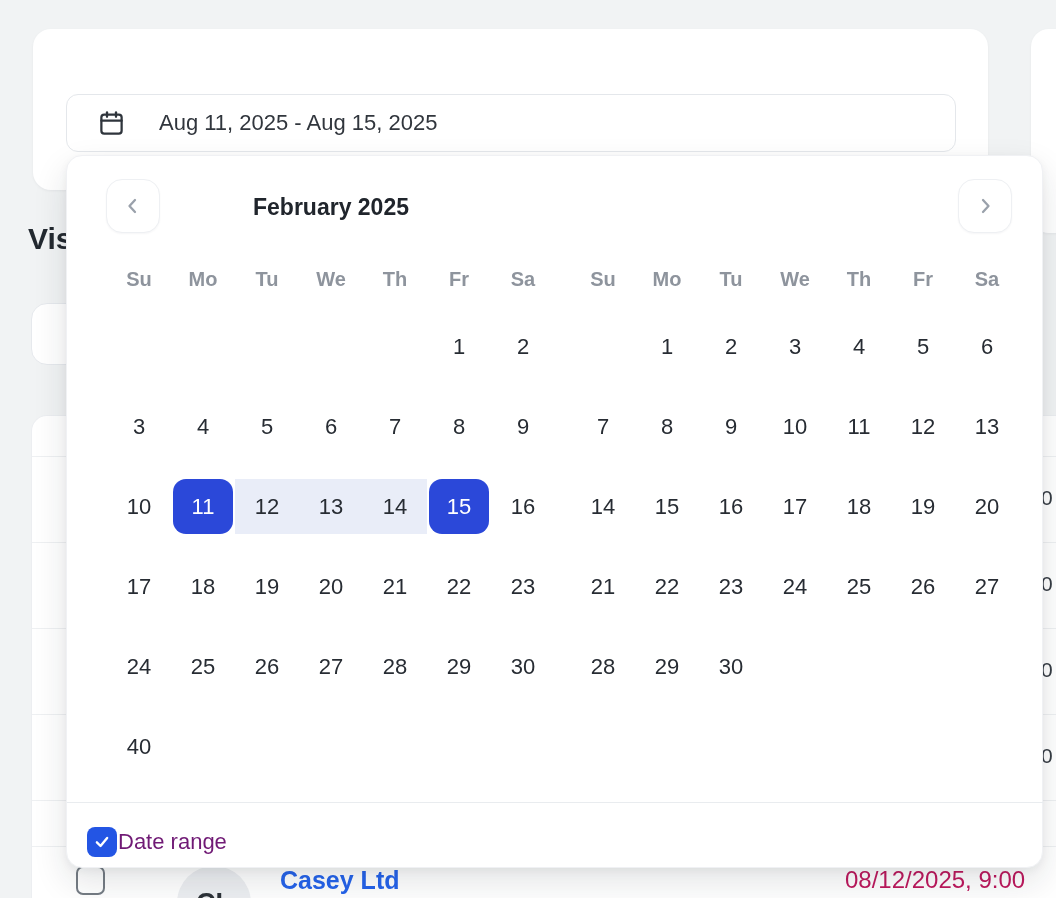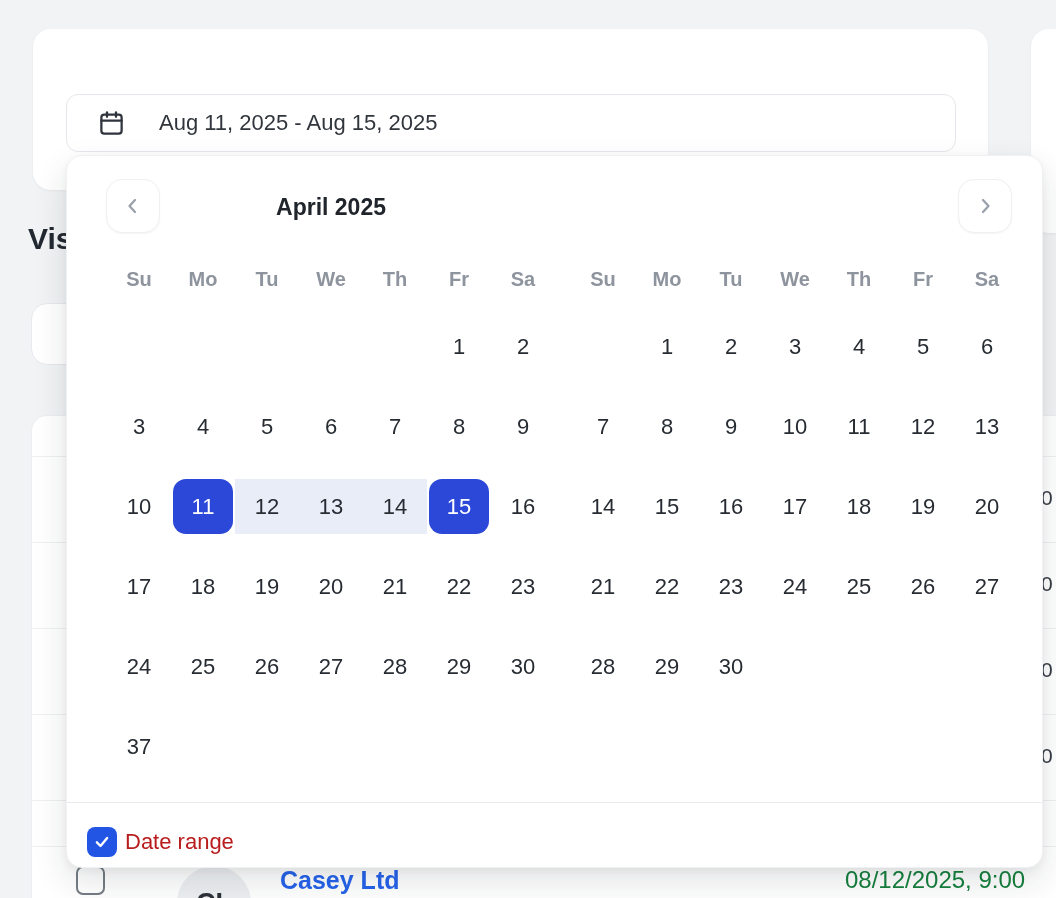--- a/index.html
+++ b/index.html
@@ -23,21 +23,21 @@
   #page-heading{left:28px;top:222px;font-size:30px;font-weight:700;color:#232930;}
   #filter-chip{left:31px;top:303px;width:280px;height:62px;background:#fff;border:1px solid #e6e9ed;border-radius:16px;}
   #visits-table{left:31px;top:415px;width:1080px;height:483px;background:#fff;border:1px solid #eceef1;border-bottom:none;border-radius:16px 16px 0 0;}
   .row-divider{position:absolute;left:0;width:100%;height:1px;background:#eef0f2;}
   .row-ts{position:absolute;font-size:21px;color:#363c44;white-space:nowrap;}
   
   #row-checkbox{left:76px;top:866px;width:29px;height:29px;border:2.5px solid #757c84;border-radius:7px;background:#fff;}
   #row-avatar{left:177px;top:866px;width:74px;height:74px;border-radius:50%;background:#edeff2;
     display:flex;align-items:center;justify-content:center;font-size:27px;font-weight:700;color:#2c3238;}
   #company-link{left:280px;top:866px;font-size:25px;font-weight:700;color:var(--link-blue);white-space:nowrap;}
-  #bottom-ts{left:845px;top:866px;font-size:24px;color:#15803d;white-space:nowrap;}
+  #bottom-ts{left:845px;top:866px;font-size:24px;color:#be185d;white-space:nowrap;}
 
   
   #date-input{left:66px;top:78px;width:890px;height:58px;background:#fff;border:1px solid #e4e7eb;border-radius:12px;
     display:flex;align-items:center;padding-left:31px;gap:34px;cursor:pointer;margin-top:16px;}
   #date-input .value{font-size:22px;color:#31363d;}
   .cal-icon{width:27px;height:27px;display:block;color:#2f353c;}
 
   
   #picker{left:66px;top:155px;width:977px;height:713px;background:#fff;border:1px solid #f0f1f4;border-radius:16px;
     box-shadow:0 14px 34px rgba(25,30,40,.12),0 3px 8px rgba(25,30,40,.05);}
@@ -56,21 +56,21 @@
   .week-row{display:flex;height:80px;}
   .cell{width:64px;height:80px;display:flex;align-items:center;justify-content:center;}
   .day{width:60px;height:55px;line-height:55px;text-align:center;font-size:22px;color:var(--ink);border-radius:13px;cursor:pointer;}
   .day.empty{cursor:default;}
   .day.range{width:64px;border-radius:0;background:var(--range-fill);}
   .day.sel{background:var(--day-accent);color:#fff;}
   #picker-divider{left:0;top:646px;width:977px;height:1px;background:#e9ecef;}
   #picker-checkbox{left:20px;top:671px;width:30px;height:30px;border-radius:8px;background:var(--checkbox-accent);
     display:flex;align-items:center;justify-content:center;cursor:pointer;}
   #picker-checkbox svg{width:22px;height:22px;display:block;}
-  #picker-checkbox-label{left:58px;top:671px;height:30px;line-height:30px;font-size:22px;color:#b91c1c;}
+  #picker-checkbox-label{left:51px;top:671px;height:30px;line-height:30px;font-size:22px;color:#701a75;}
 </style>
 </head>
 <body>
 
 <div id="top-card" class="abs panel"></div>
 <div id="right-card" class="abs panel"></div>
 
 <div id="page-heading" class="abs">Visits</div>
 <div id="filter-chip" class="abs"></div>
 
@@ -115,21 +115,21 @@
       <path d="M14 6l-5.5 6L14 18"></path>
     </svg>
   </div>
   <div id="next-btn" class="nav-btn">
     <svg width="24" height="24" viewBox="0 0 24 24" fill="none" stroke="currentColor" stroke-width="2.3" stroke-linecap="round" stroke-linejoin="round">
       <path d="M10 6l5.5 6L10 18"></path>
     </svg>
   </div>
 
   <div id="month-0" class="month">
-    <div class="month-title">April 2025</div>
+    <div class="month-title">February 2025</div>
     <div class="weekdays">
         <div class="wd">Su</div>
         <div class="wd">Mo</div>
         <div class="wd">Tu</div>
         <div class="wd">We</div>
         <div class="wd">Th</div>
         <div class="wd">Fr</div>
         <div class="wd">Sa</div>
       </div>
     <div class="weeks">
@@ -243,21 +243,21 @@
           </div>
           <div class="cell">
             <div class="day">29</div>
           </div>
           <div class="cell">
             <div class="day">30</div>
           </div>
         </div>
         <div class="week-row">
           <div class="cell">
-            <div class="day">37</div>
+            <div class="day">40</div>
           </div>
           <div class="cell">
             <div class="day empty"></div>
           </div>
           <div class="cell">
             <div class="day empty"></div>
           </div>
           <div class="cell">
             <div class="day empty"></div>
           </div>

